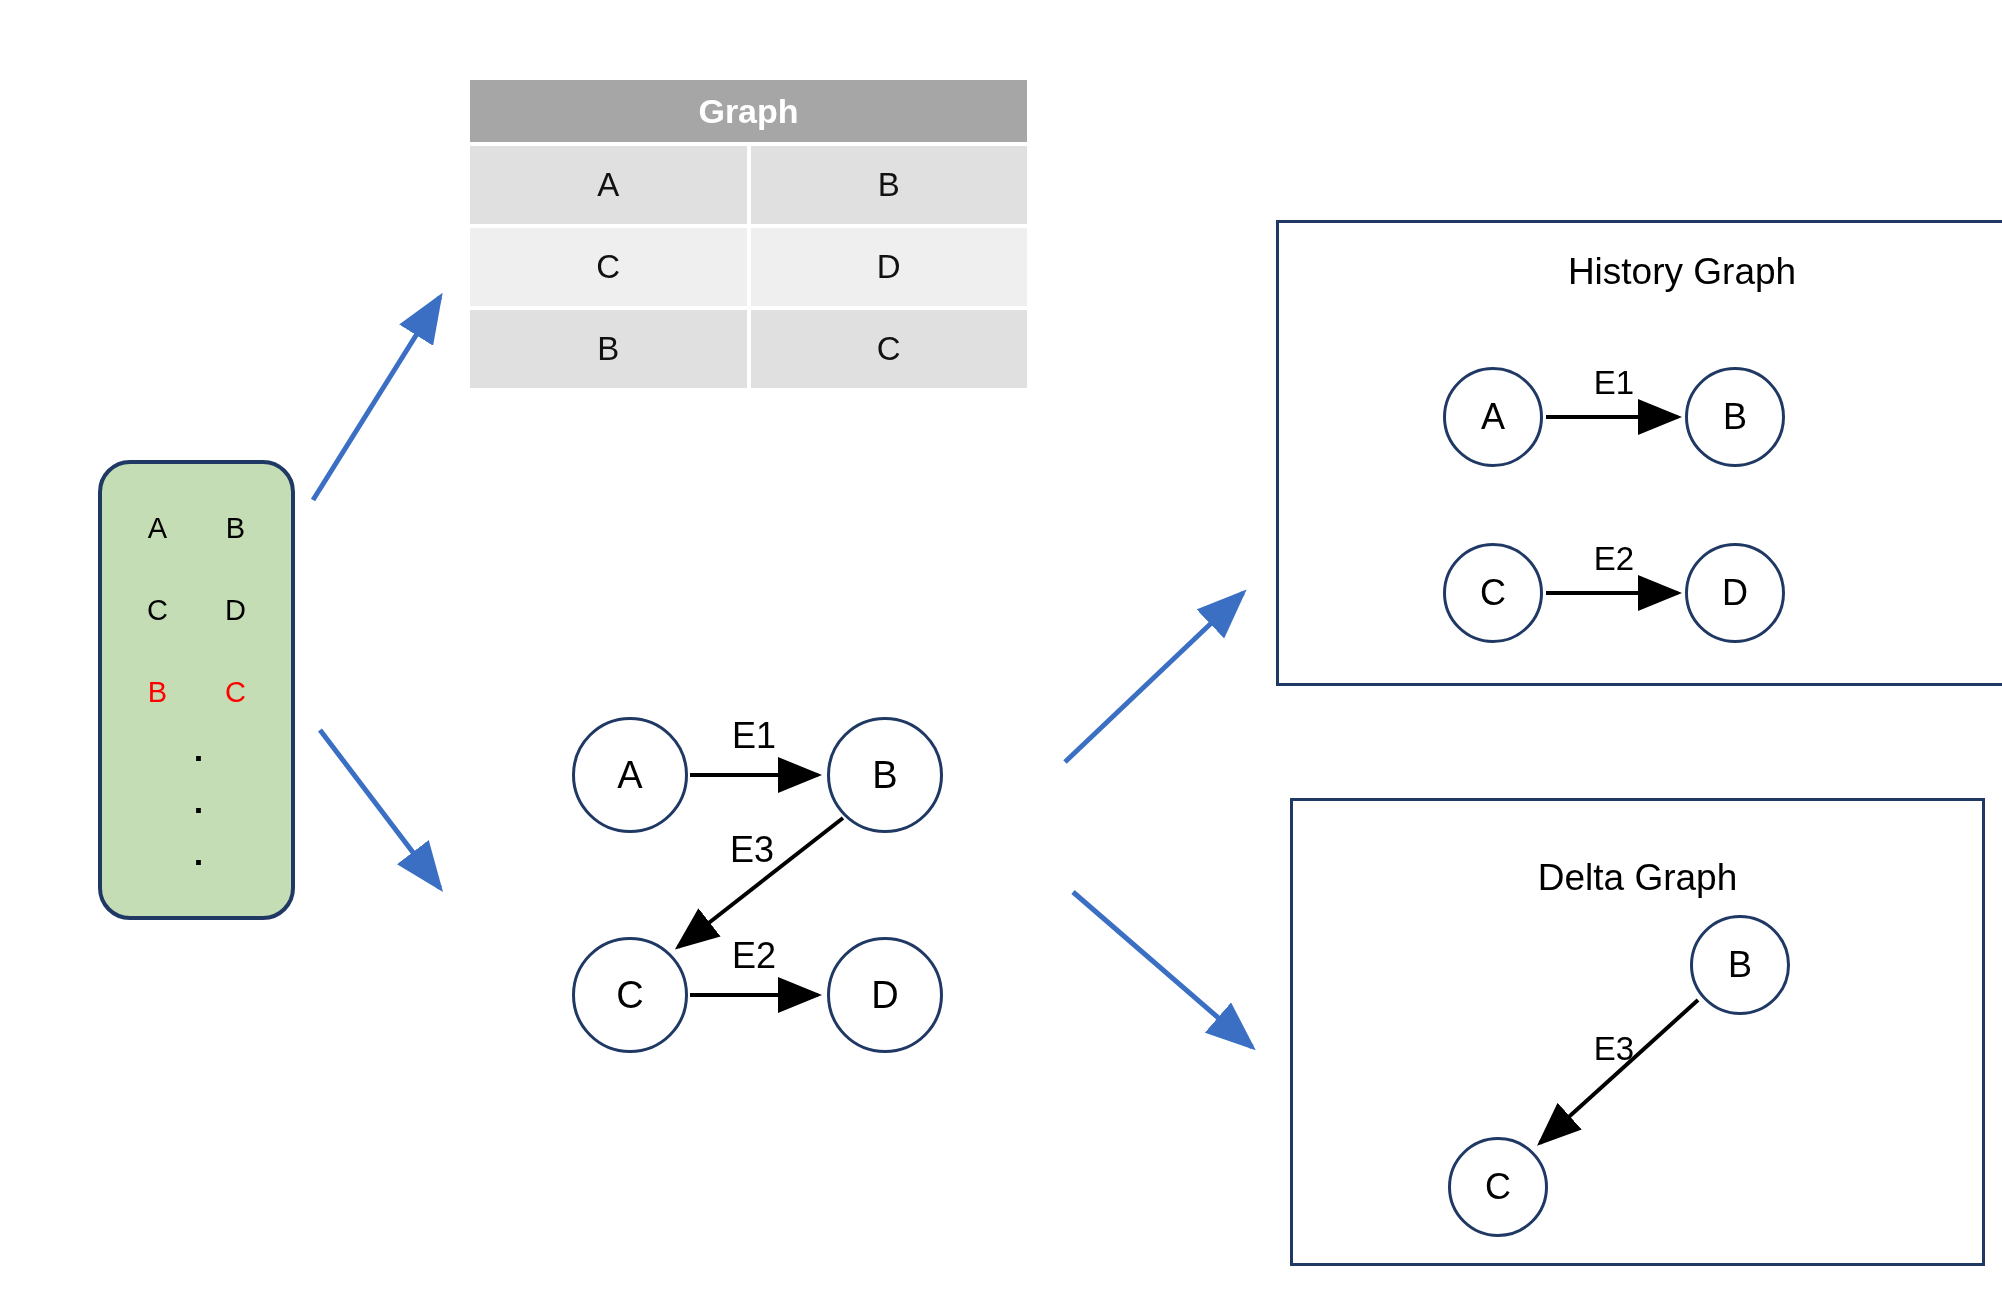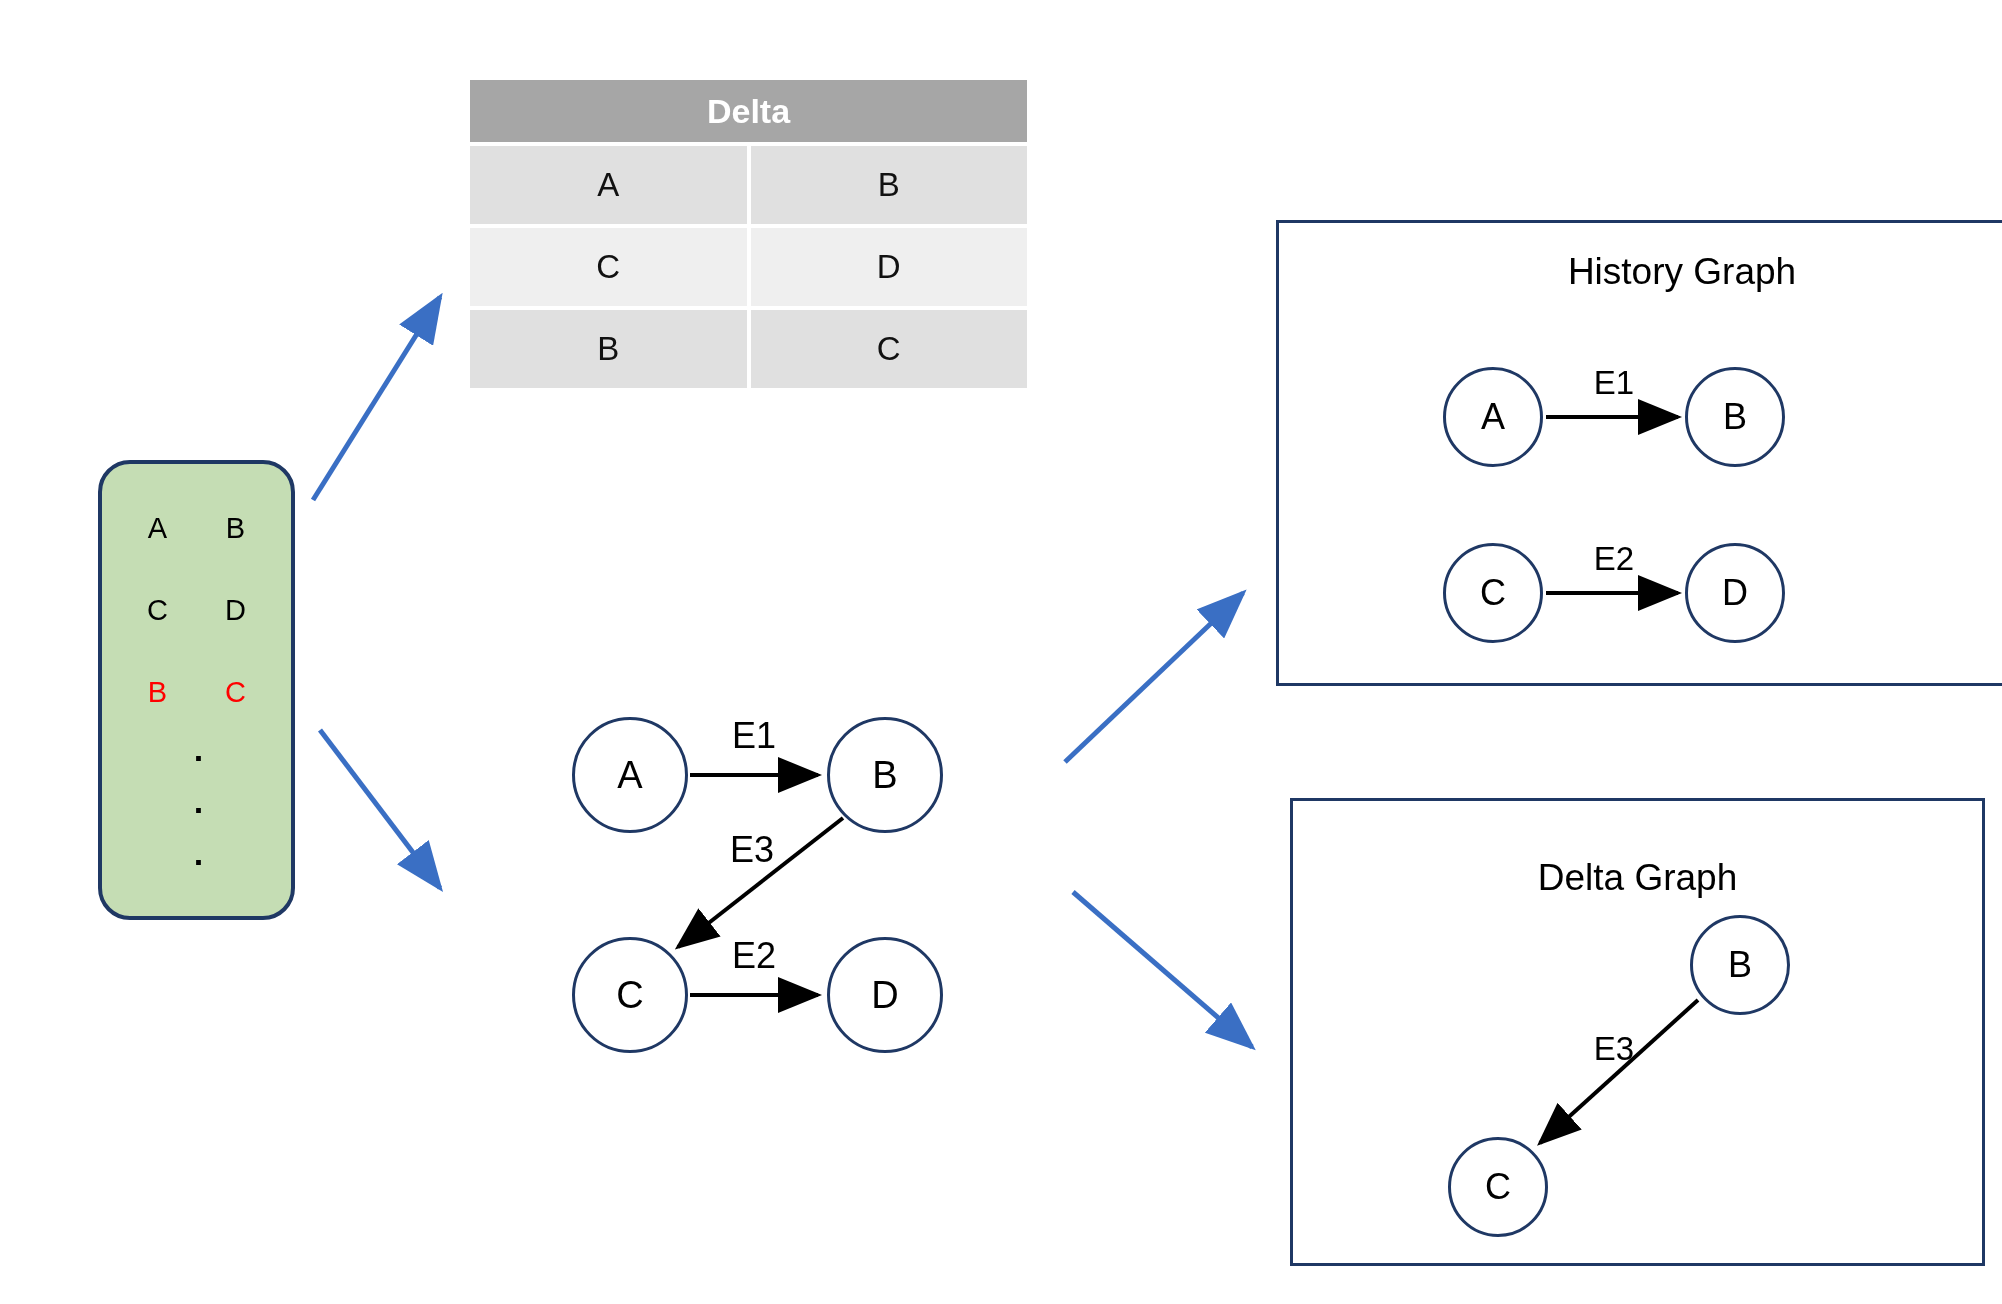--- a/index.html
+++ b/index.html
@@ -102,21 +102,21 @@
       <span class="cell">C</span>
     </div>
     <div class="stream-dots" style="top:268px;">
       <span>·</span>
       <span>·</span>
       <span>·</span>
     </div>
   </div>
 
   <div class="tbl">
-    <div class="tbl-header">Delta</div>
+    <div class="tbl-header">Graph</div>
     <div class="tbl-row shade-a">
       <div class="td">A</div>
       <div class="td">B</div>
     </div>
     <div class="tbl-row shade-b">
       <div class="td">C</div>
       <div class="td">D</div>
     </div>
     <div class="tbl-row shade-a">
       <div class="td">B</div>

